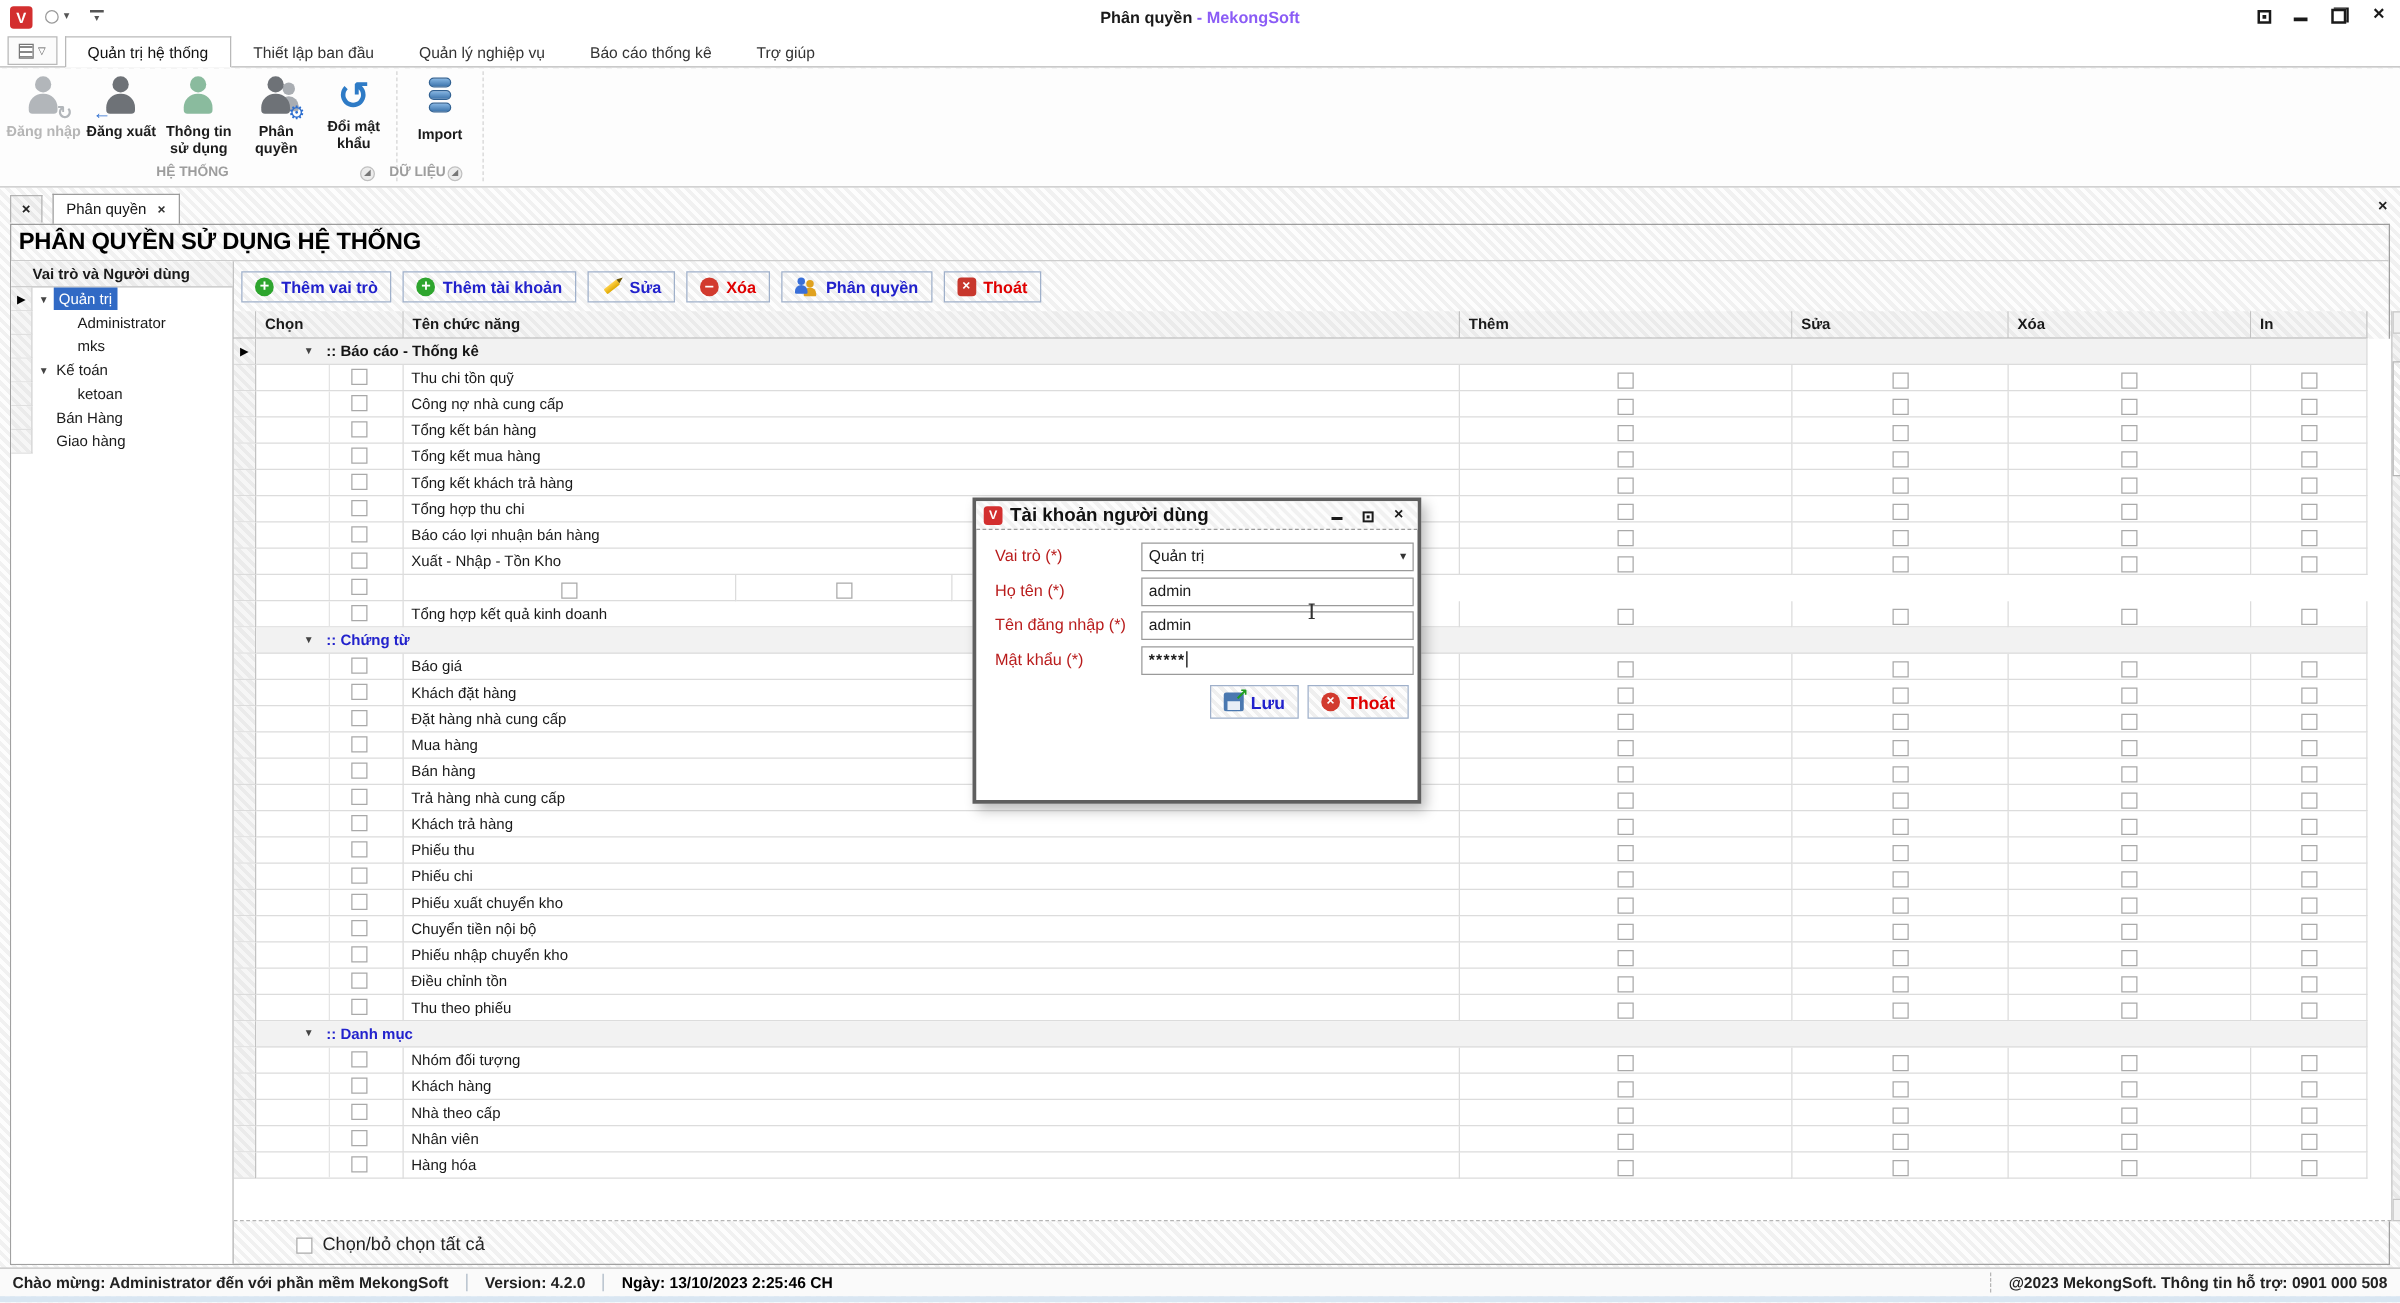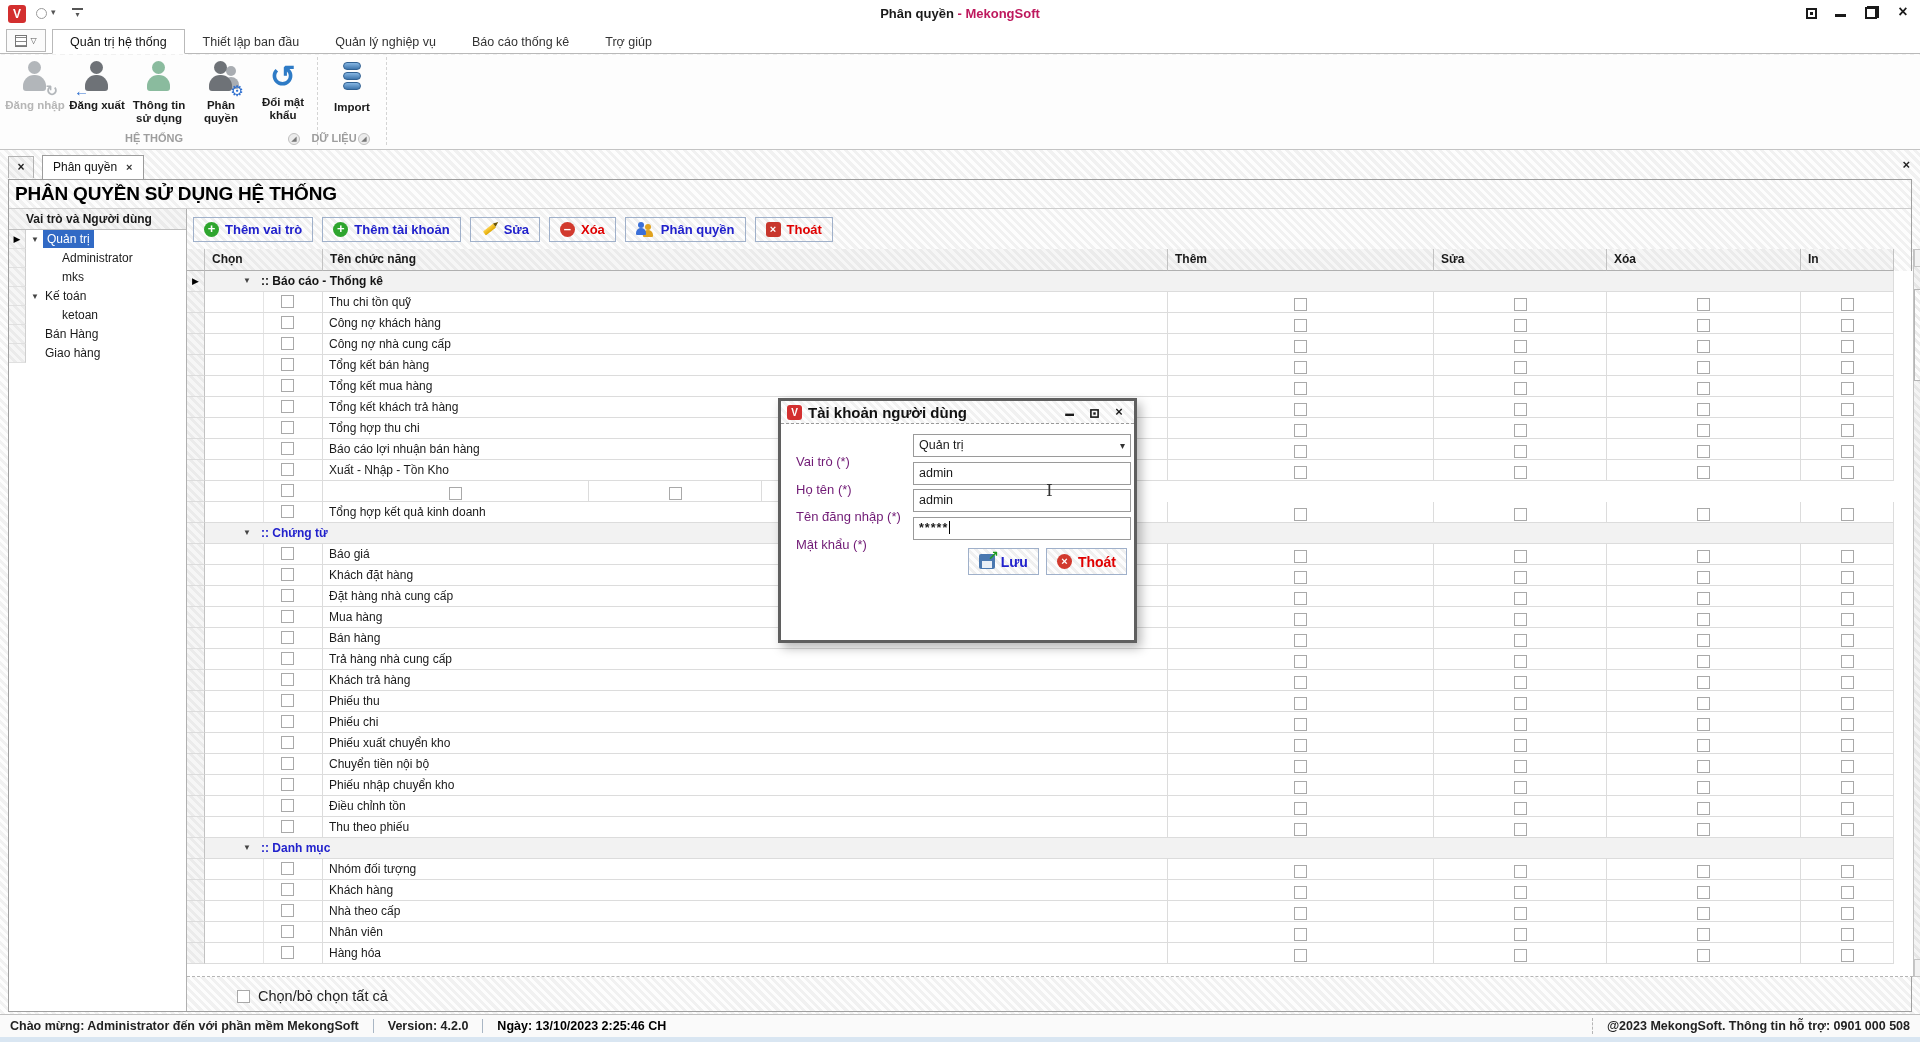--- a/index.html
+++ b/index.html
@@ -9,21 +9,21 @@
   .hatch2{background:repeating-linear-gradient(45deg,#f6f6f6 0 3px,#e9e9e9 3px 6px)}
 
   
   .titlebar{position:absolute;left:0;top:0;width:100%;height:28px;background:#fff}
   .applogo{position:absolute;left:8px;top:5px;width:18px;height:18px;background:#d32f2f;color:#fff;border-radius:3px;font-weight:bold;font-size:12px;text-align:center;line-height:18px}
   .qatcircle{position:absolute;left:36px;top:8px;width:11px;height:11px;border:1.5px solid #9a9a9a;border-radius:50%}
   .qatcaret{position:absolute;left:51px;top:7px;font-size:9px;color:#555}
   .qatdock{position:absolute;left:72px;top:8px;width:11px;border-top:2px solid #555;text-align:center;font-size:8px;color:#555;line-height:9px}
   .wintitle{position:absolute;left:0;top:0;width:100%;height:28px;text-align:center;line-height:28px;font-size:13px}
   .wintitle b{color:#1a1a1a}
-  .wintitle span.suffix{color:#be185d;font-weight:bold}
+  .wintitle span.suffix{color:#8b5cf6;font-weight:bold}
   .wincontrols{position:absolute;right:10px;top:5px;display:flex;gap:17px;align-items:center}
   .wc{position:relative;width:14px;height:14px;display:inline-block}
   .wc-full{width:11px;height:11px;border:2px solid #1a1a1a;margin-top:2px}
   .wc-full:after{content:"";position:absolute;left:2px;top:2px;width:3px;height:3px;background:#1a1a1a}
   .wc-min:after{content:"";position:absolute;left:1px;bottom:2px;width:11px;height:3px;background:#1a1a1a}
   .wc-rest:before{content:"";position:absolute;right:0;top:1px;width:8px;height:8px;border:2px solid #1a1a1a}
   .wc-rest:after{content:"";position:absolute;left:0;bottom:0;width:8px;height:8px;border:2px solid #1a1a1a;background:#fff}
   .wc-close{font-size:16px;font-weight:bold;line-height:14px;color:#1a1a1a;text-align:center}
 
   
@@ -122,21 +122,21 @@
 
   
   .dialog{position:absolute;left:778px;top:398px;width:359px;height:245px;background:#fff;border:3px solid #5f5f5f;box-shadow:4px 5px 10px rgba(0,0,0,.28)}
   .dlgtitle{height:23px;display:flex;align-items:center;gap:6px;padding:0 6px;border-bottom:1px dashed #9a9a9a;background:repeating-linear-gradient(45deg,#fdfdfd 0 3px,#f1f1f1 3px 6px)}
   .dlglogo{width:15px;height:15px;background:#d32f2f;color:#fff;border-radius:3px;font-weight:bold;font-size:10px;text-align:center;line-height:15px}
   .dlgtitle .txt{flex:1;font-weight:bold;font-size:15px;color:#111}
   .dlgctl{display:flex;gap:12px;align-items:center;margin-right:2px}
   .dlgctl .wc{transform:scale(.8)}
   .dlgbody{position:relative;height:216px}
   .drow{position:absolute;left:0;width:100%;height:24px}
-  .drow .dlabel{position:absolute;left:15px;top:20px;font-size:13px;color:#701a75}
+  .drow .dlabel{position:absolute;left:15px;top:3px;font-size:13px;color:#b91c1c}
   .dctrl{position:absolute;left:132px;top:0;width:218px;height:23px;border:1px solid #9a9a9a;background:#fff;font-size:12.5px;line-height:21px;padding:0 5px;white-space:nowrap}
   .dctrl.select:after{content:"▾";position:absolute;right:5px;top:0;font-size:10px;color:#333}
   .dctrl.pwd{letter-spacing:1px;font-weight:bold}
   .caret{display:inline-block;width:1px;height:13px;background:#000;vertical-align:-2px;margin-left:1px}
   .dbtns{position:absolute;right:7px;top:124px;display:flex;gap:7px}
   .dbtn{height:27px;border:1px solid #9fb0ca;display:flex;align-items:center;gap:6px;padding:0 10px;font-size:14px;font-weight:bold;background:repeating-linear-gradient(45deg,#fdfdfd 0 3px,#efefef 3px 6px)}
   .dbtn.blue{color:#2121cc}.dbtn.red{color:#e00000}
   .ibeam{position:absolute;left:1046px;top:480px;font-family:"DejaVu Serif",serif;font-size:17px;color:#333;z-index:60}
 
   
@@ -302,31 +302,20 @@
               <span class="garr">▼</span>
               <span class="glbl focus">:: Báo cáo - Thống kê</span>
             </div>
           </div>
           <div class="grow">
             <div class="gc ind" style="width: 18px;"></div>
             <div class="gc chon" style="width: 118px;">
               <span class="cb"></span>
             </div>
             <div class="gc name" style="width: 845px;">Thu chi tồn quỹ</div>
-            <div class="gc perm" style="width: 266px;"><span class="cb"></span></div>
-            <div class="gc perm" style="width: 173px;"><span class="cb"></span></div>
-            <div class="gc perm" style="width: 194px;"><span class="cb"></span></div>
-            <div class="gc perm" style="width: 93px;"><span class="cb"></span></div>
-          </div>
-          <div class="grow">
-            <div class="gc ind" style="width: 18px;"></div>
-            <div class="gc chon" style="width: 118px;">
-              <span class="cb"></span>
-            </div>
-            <div class="gc name" style="width: 845px;">Công nợ khách hàng</div>
             <div class="gc perm" style="width: 266px;"><span class="cb"></span></div>
             <div class="gc perm" style="width: 173px;"><span class="cb"></span></div>
             <div class="gc perm" style="width: 194px;"><span class="cb"></span></div>
             <div class="gc perm" style="width: 93px;"><span class="cb"></span></div>
           </div>
           <div class="grow">
             <div class="gc ind" style="width: 18px;"></div>
             <div class="gc chon" style="width: 118px;">
               <span class="cb"></span>
             </div>

